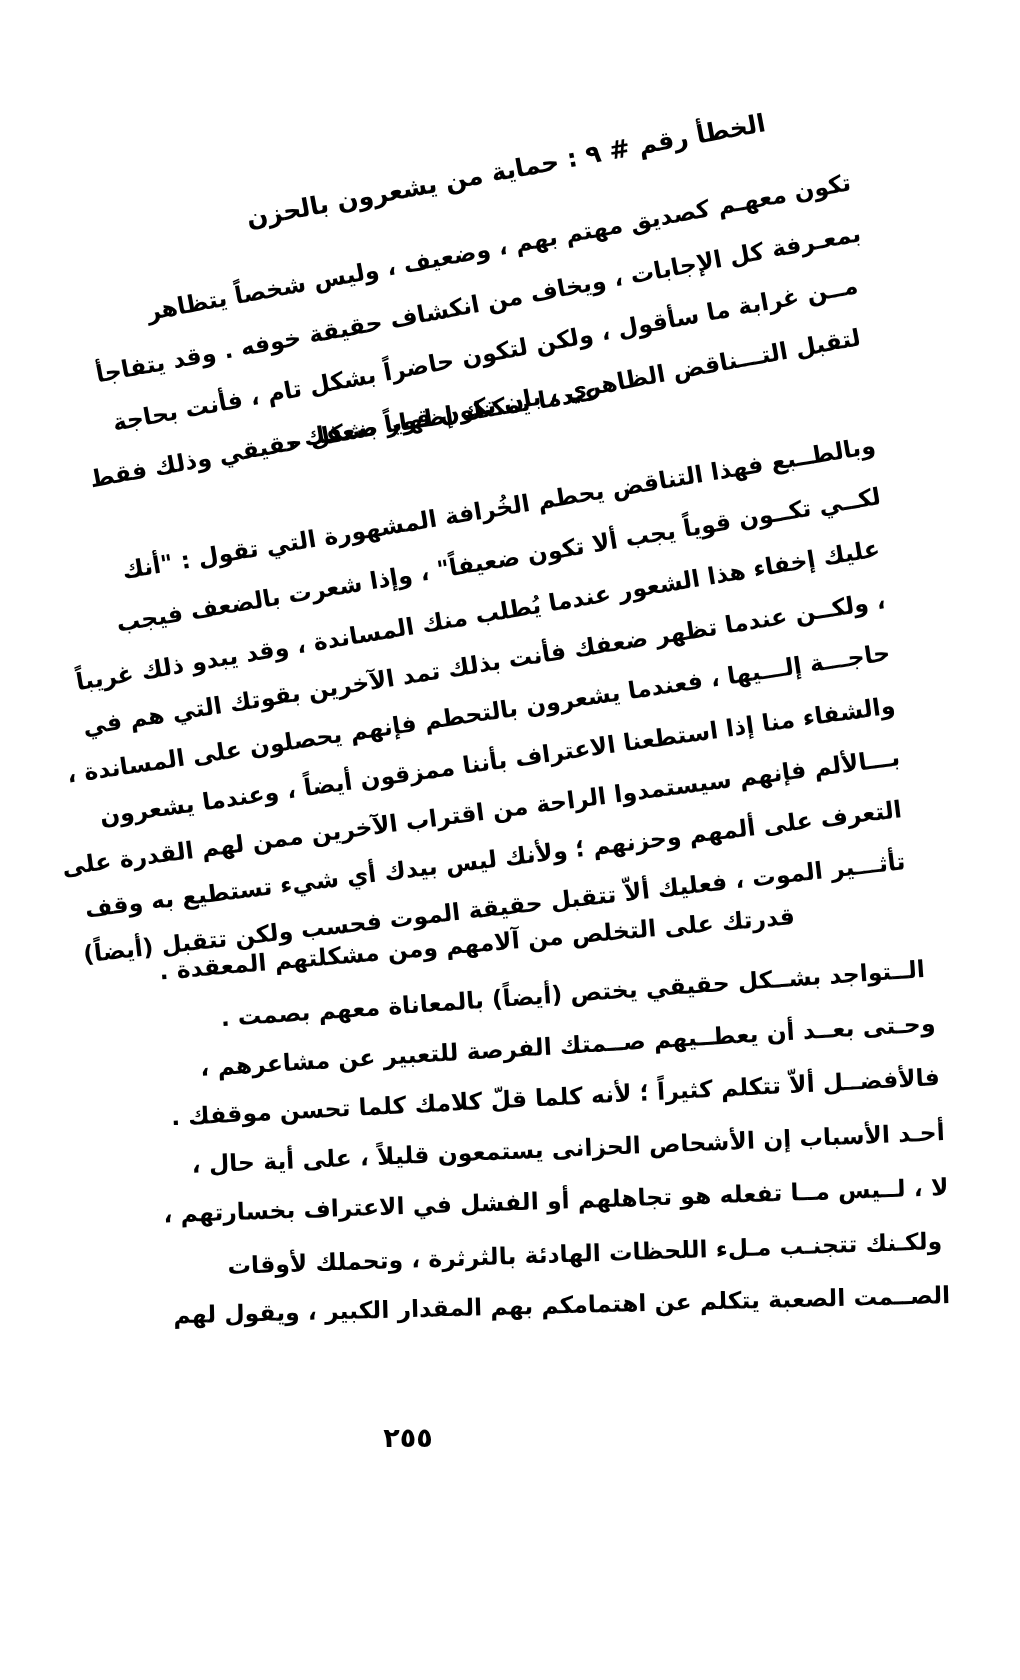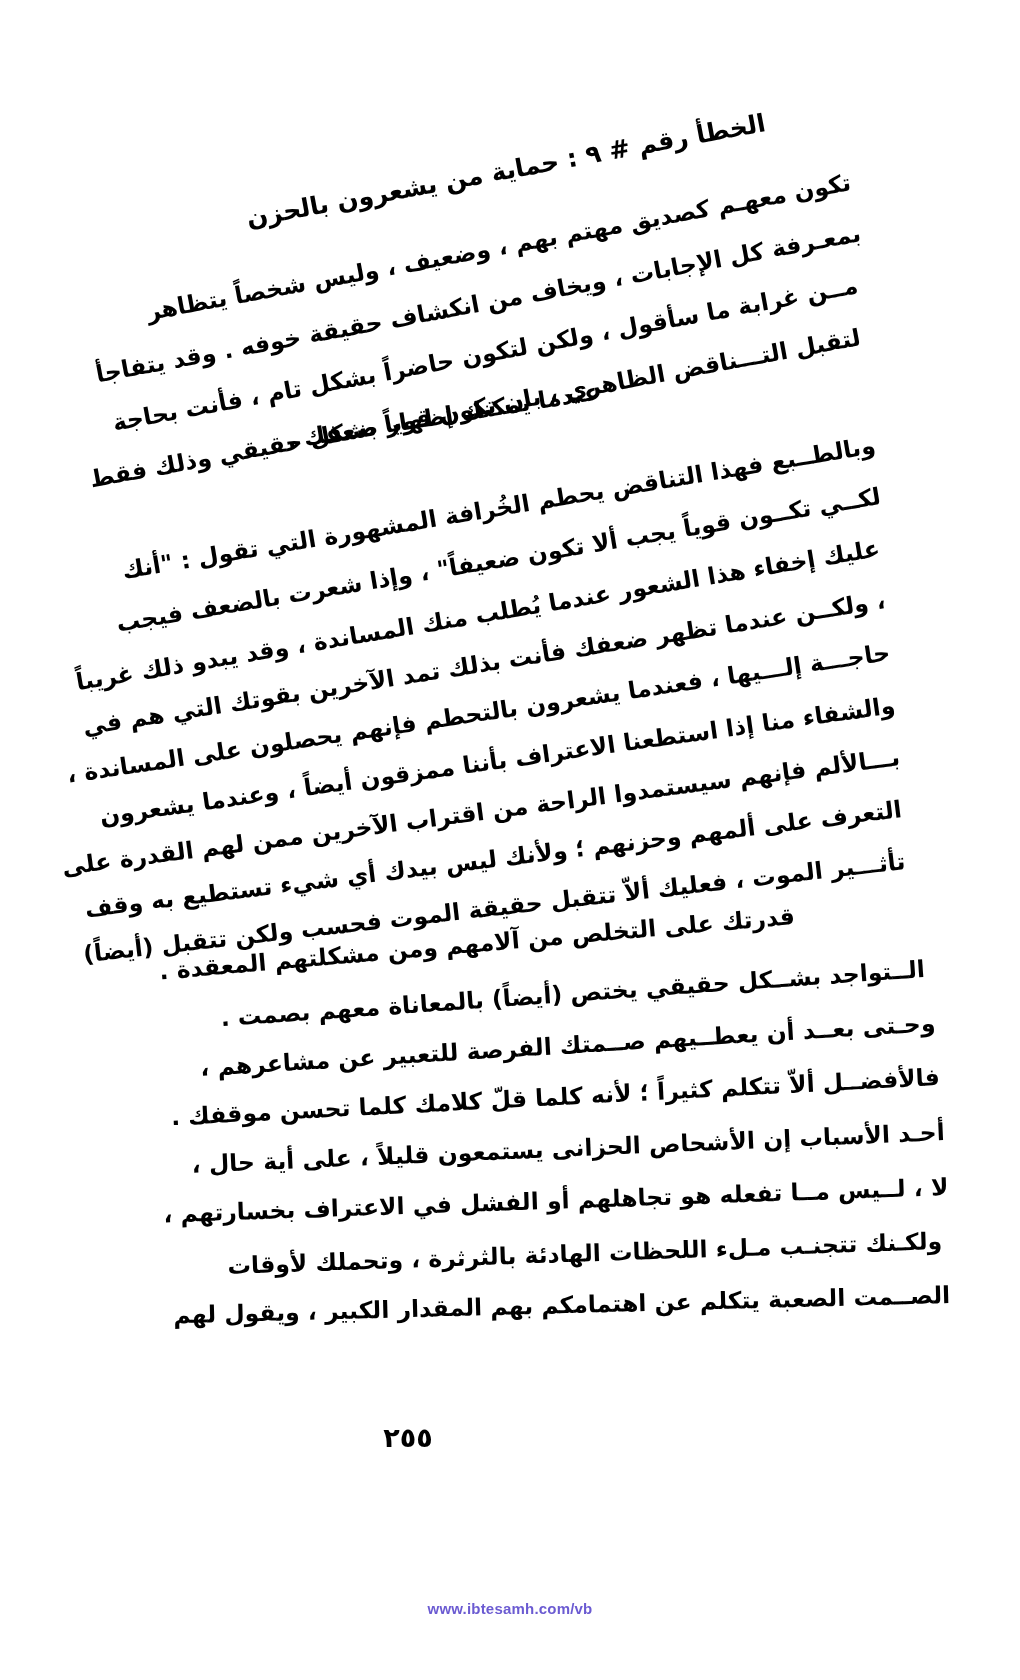--- a/index.html
+++ b/index.html
@@ -102,15 +102,14 @@
       <div class="textline body-line" style="top: 913px; right: 85px; font-size: 23.5px; transform: rotate(-3.5deg);">وحـتى بعــد أن يعطــيهم صــمتك الفرصة للتعبير عن مشاعرهم ،</div>
       <div class="textline body-line" style="top: 967px; right: 80px; font-size: 23.5px; transform: rotate(-3deg);">فالأفضــل ألاّ تتكلم كثيراً ؛ لأنه كلما قلّ كلامك كلما تحسن موقفك .</div>
       <div class="textline body-line" style="top: 1022px; right: 75px; font-size: 23.5px; transform: rotate(-2.5deg);">أحـد الأسباب إن الأشحاص الحزانى يستمعون قليلاً ، على أية حال ،</div>
       <div class="textline body-line" style="top: 1077px; right: 72px; font-size: 23.5px; transform: rotate(-2deg);">لا ، لــيس مــا تفعله هو تجاهلهم أو الفشل في الاعتراف بخسارتهم ،</div>
       <div class="textline body-line" style="top: 1131px; right: 78px; font-size: 23.5px; transform: rotate(-2deg);">ولكـنك تتجنـب مـلء اللحظات الهادئة بالثرثرة ، وتحملك لأوقات</div>
       <div class="textline body-line" style="top: 1185px; right: 70px; font-size: 23.5px; transform: rotate(-1.5deg);">الصــمت الصعبة يتكلم عن اهتمامكم بهم المقدار الكبير ، ويقول لهم</div>
     </div>
 
   <div class="page-number">٢٥٥</div>
 
-  <div class="watermark">www.ibtesamh.com/vb</div>
 
 </div>
 
 </body></html>

